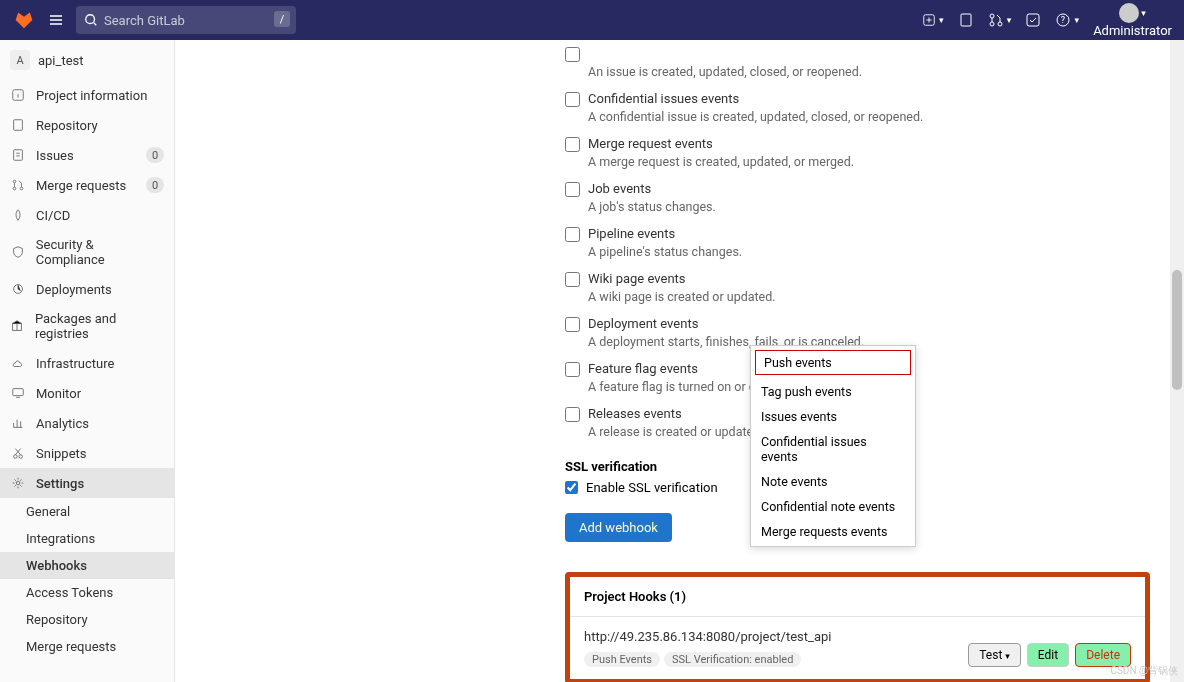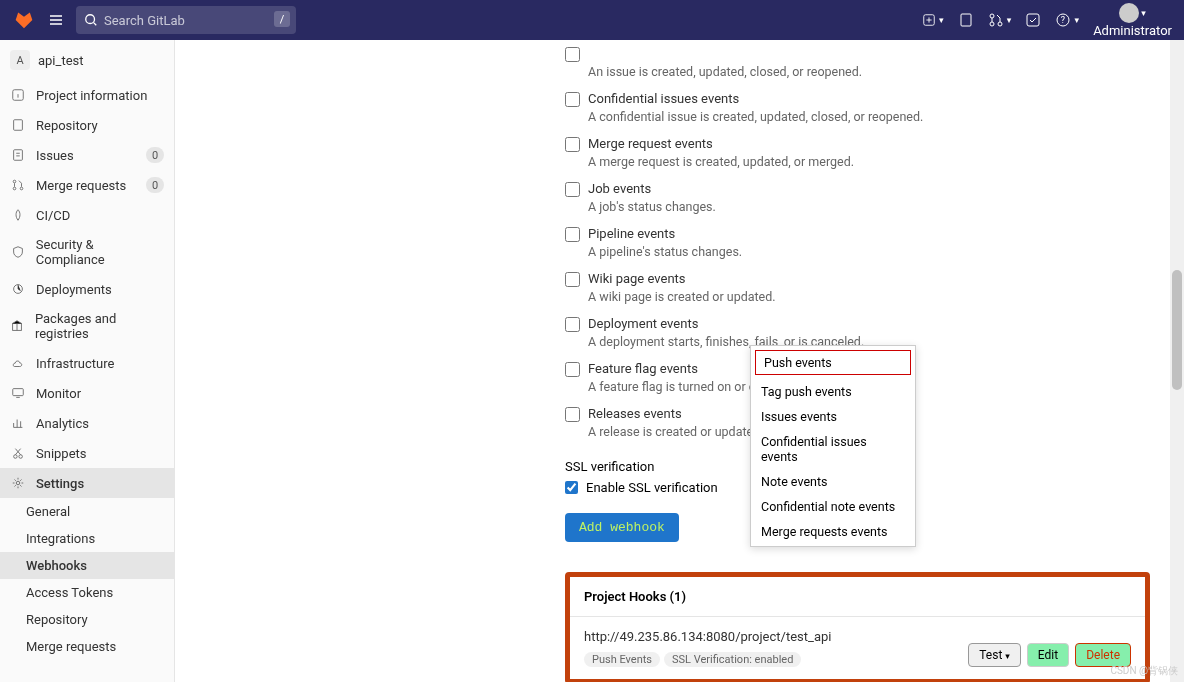--- a/index.html
+++ b/index.html
@@ -30,23 +30,23 @@
 .sub-item { padding:6px 10px 6px 26px; cursor:pointer; color:#333; }
 .sub-item.active { background:#e5e5e5; font-weight:500; }
 
 
 .main { position:absolute; top:40px; left:175px; right:14px; bottom:0; overflow:hidden; padding:0 20px 8px 390px; }
 .trigger-row { margin-bottom:12px; }
 .trigger-row label { font-size:13px; color:#333; display:flex; align-items:flex-start; gap:8px; }
 .trigger-row input[type="checkbox"] { width:15px; height:15px; margin-top:1px; }
 .trigger-title { font-weight:400; }
 .trigger-desc { font-size:12.5px; color:#666; margin-left:23px; margin-top:2px; }
-.section-label { font-weight:400; font-size:13px; margin-top:20px; margin-bottom:6px; }
+.section-label { font-weight:700; font-size:13px; margin-top:20px; margin-bottom:6px; }
 .ssl-row { display:flex; align-items:center; gap:8px; font-size:13px; }
-.btn-primary { background:#1f75cb; color:#bef264; border:none; border-radius:4px; padding:7px 14px; font-size:13px; margin-top:18px; cursor:pointer;font-family:Liberation Mono, monospace; }
+.btn-primary { background:#1f75cb; color:#fef9c3; border:none; border-radius:4px; padding:7px 14px; font-size:13px; margin-top:18px; cursor:pointer; }
 .hooks-panel { border:5px solid #c2410c; border-radius:4px; margin-top:30px; }
 .hooks-header { padding:12px 14px; border-bottom:1px solid #e5e5e5; font-weight:600; font-size:13px; }
 .hook-row { padding:12px 14px; display:flex; align-items:flex-end; }
 .hook-url { font-size:13px; color:#333; }
 .hook-tags { margin-top:4px; }
 .tag { font-size:11px; color:#666; background:#f0f0f0; border-radius:8px; padding:1px 8px; margin-right:4px; }
 .hook-actions { margin-left:auto; display:flex; gap:6px; }
 .btn-sm { border:1px solid #ccc; background:#86efac; border-radius:4px; padding:4px 10px; font-size:12px; cursor:pointer; }
 .btn-test { background:#f0f0f0; border-color:#999; }
 .btn-delete { color:#cc3300; border-color:#cc3300; }

